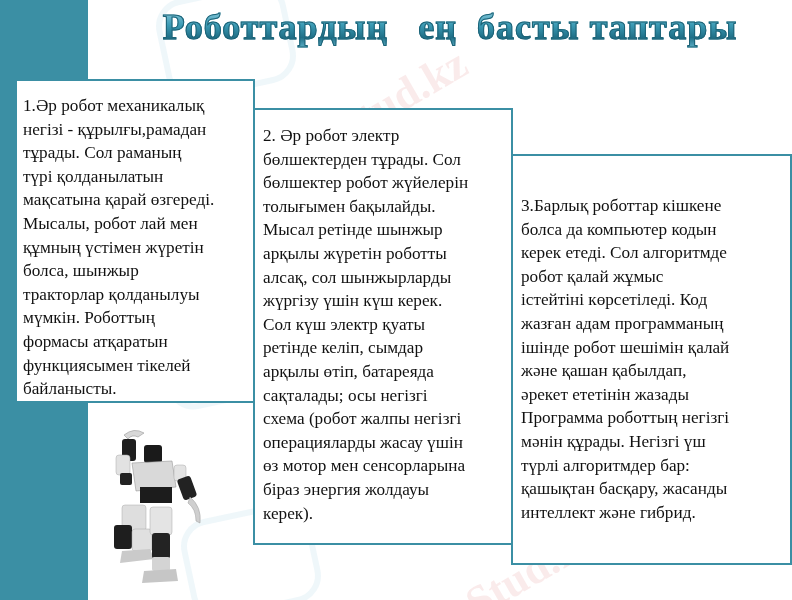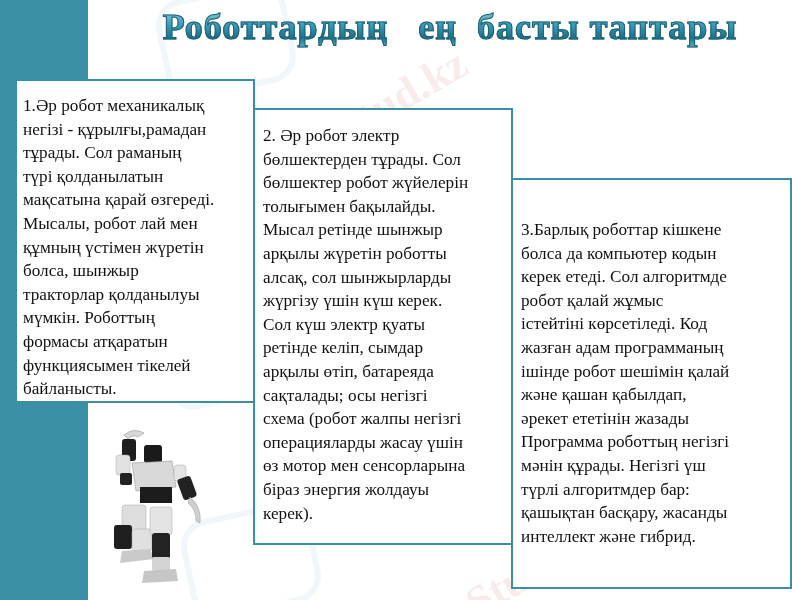--- a/index.html
+++ b/index.html
@@ -9,21 +9,21 @@
     color:#2a8aa3;
     background:linear-gradient(180deg,#9fd6e6 0%,#3c9bb5 45%,#1f6f87 75%,#5fb2c9 100%);
     -webkit-background-clip:text;background-clip:text;-webkit-text-fill-color:transparent;
     -webkit-text-stroke:1px #1c6276;
     text-shadow:none;}
   .watermark{position:absolute;font-family:"Liberation Serif",serif;font-weight:bold;font-size:44px;color:rgba(210,90,90,0.12);transform:rotate(-30deg);pointer-events:none;white-space:nowrap;}
   .logo-mark{position:absolute;width:120px;height:90px;border:6px solid rgba(120,190,210,0.12);border-radius:28px;transform:rotate(-12deg);}
   .box{position:absolute;background:#ffffff;border:2px solid #3b8fa4;box-sizing:border-box;font-size:17.2px;line-height:23.6px;color:#111;}
   .box1{left:15px;top:79px;width:240px;height:324px;padding:13px 0 0 6px;}
   .box2{left:253px;top:108px;width:260px;height:437px;padding:14px 0 0 8px;}
-  .box3{left:511px;top:154px;width:281px;height:411px;padding:38px 0 0 8px;margin-top:24px;}
+  .box3{left:511px;top:154px;width:281px;height:411px;padding:38px 0 0 8px;}
   .box p{margin:0;white-space:pre-line;}
   .robot{position:absolute;left:92px;top:425px;width:120px;height:160px;}
 </style>
 </head>
 <body>
 
 <div class="sidebar"></div>
 
 <div class="logo-mark" style="left:160px;top:-10px;"></div>
 <div class="logo-mark" style="left:185px;top:150px;"></div>

